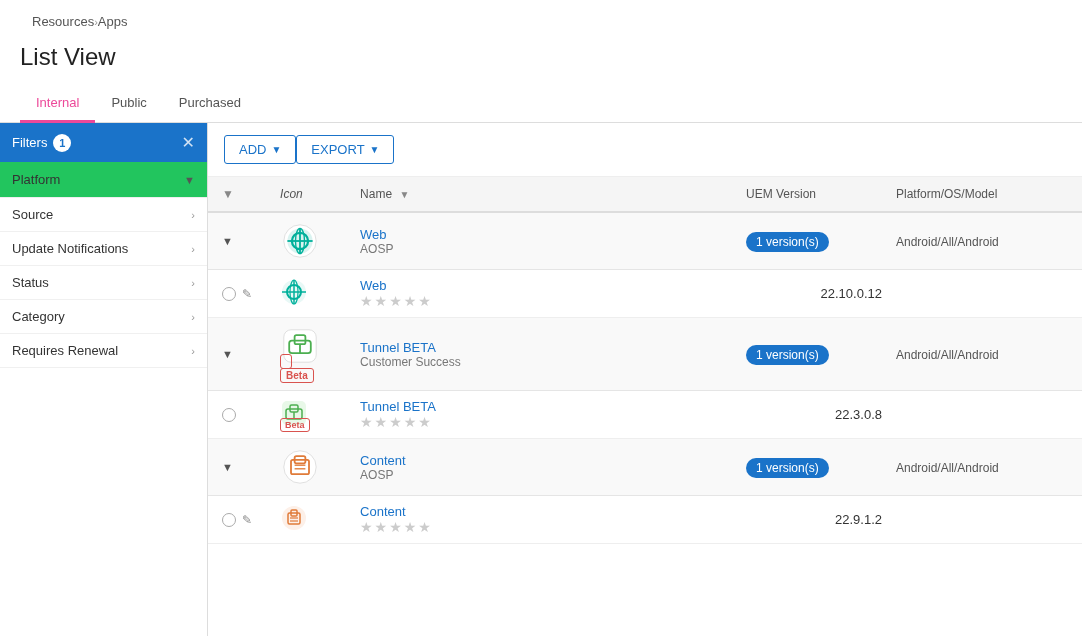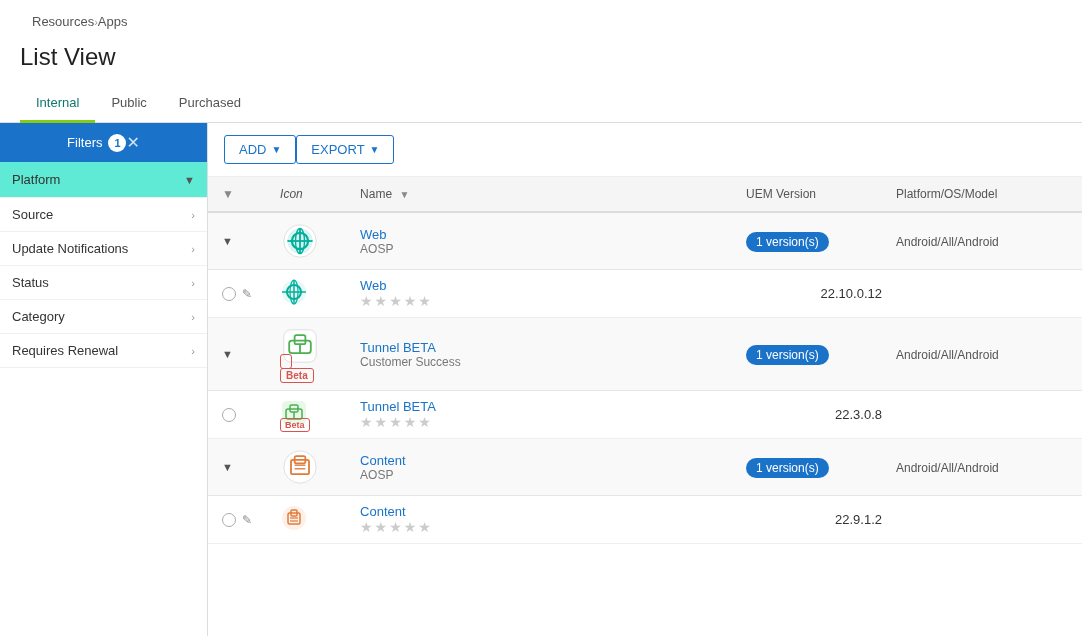--- a/index.html
+++ b/index.html
@@ -6,32 +6,32 @@
     body { font-family: -apple-system, BlinkMacSystemFont, 'Segoe UI', Arial, sans-serif; font-size: 13px; color: #333; background: #fff; }
 
     .breadcrumb { display: flex; align-items: center; padding: 14px 32px 8px; font-size: 13px; color: #555; }
     .breadcrumb a { color: #555; text-decoration: none; }
     .breadcrumb-chevron { color: #999; font-size: 11px; }
 
     .page-title { font-size: 24px; font-weight: 300; padding: 6px 20px 14px; color: #222; }
 
     .tabs { display: flex; border-bottom: 1px solid #ddd; padding: 0 20px; margin-bottom: 0; }
     .tab { padding: 10px 16px; cursor: pointer; font-size: 13px; color: #555; border-bottom: 3px solid transparent; margin-bottom: -1px; }
-    .tab.active { color: #0f766e; border-bottom: 3px solid #84cc16; font-weight: 500; }
+    .tab.active { color: #ec4899; border-bottom: 3px solid #ec4899; font-weight: 500; }
 
     .content-area { display: flex; height: calc(100vh - 130px); }
 
     
     .sidebar { width: 208px; min-width: 208px; background: #fff; border-right: 1px solid #ddd; }
-    .sidebar-header { background: #1a73c9; color: #fff; display: flex; align-items: center; justify-content: center; padding: 10px 12px; font-size: 13px; font-weight: 500; }
+    .sidebar-header { background: #1a73c9; color: #fff; display: flex; align-items: center; justify-content: space-between; padding: 10px 12px; font-size: 13px; font-weight: 500; }
     .filter-badge { background: #fff; color: #1a73c9; border-radius: 50%; width: 18px; height: 18px; display: flex; align-items: center; justify-content: center; font-size: 11px; font-weight: bold; margin-left: 6px; }
     .sidebar-close { cursor: pointer; font-size: 16px; color: rgba(255,255,255,0.8); }
 
     .sidebar-section { border-bottom: 1px solid #eee; }
-    .sidebar-section-header { display: flex; align-items: center; justify-content: space-between; padding: 10px 12px; background: #5eead4; color: #333; font-size: 13px; font-weight: 500; cursor: pointer; }
+    .sidebar-section-header { display: flex; align-items: center; justify-content: space-between; padding: 10px 12px; background: #22c55e; color: #333; font-size: 13px; font-weight: 500; cursor: pointer; }
     .sidebar-section-header .chevron { color: #555; font-size: 11px; }
 
     .sidebar-select { display: block; width: calc(100% - 24px); margin: 10px 12px; padding: 5px 8px; border: 1px solid #ccc; border-radius: 3px; font-size: 13px; background: #fff; cursor: pointer; }
 
     .sidebar-item { display: flex; align-items: center; justify-content: space-between; padding: 9px 12px; border-bottom: 1px solid #f0f0f0; cursor: pointer; font-size: 13px; color: #333; }
     .sidebar-item .item-chevron { color: #999; font-size: 11px; }
 
     
     .main { flex: 1; overflow-x: auto; }
 

